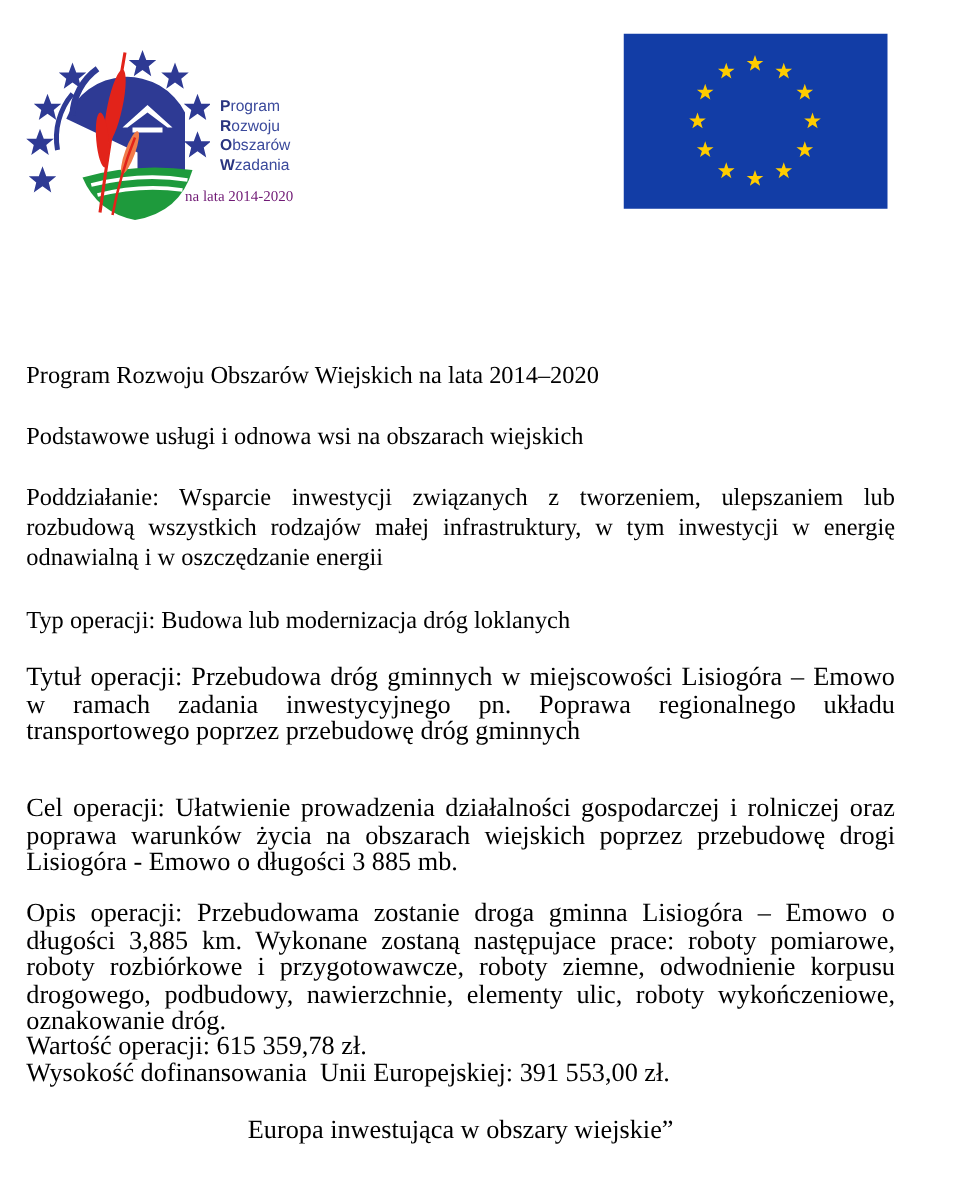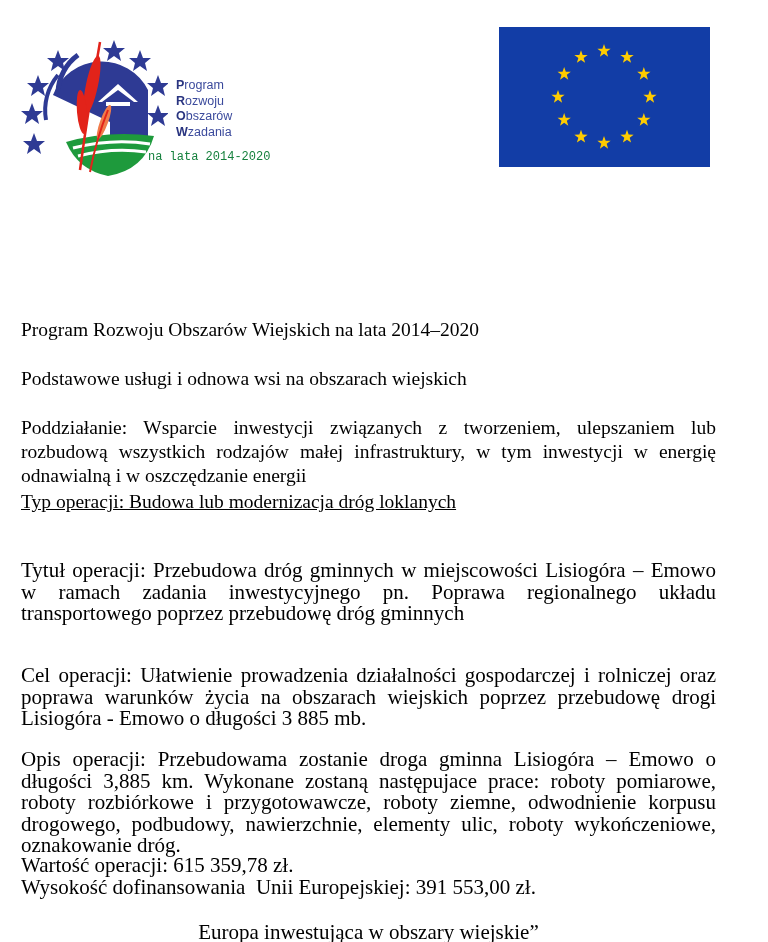--- a/index.html
+++ b/index.html
@@ -1,26 +1,26 @@
 <!DOCTYPE html>
 <html><head>
   <meta charset="utf-8">
   <style>
     html, body { margin: 0; padding: 0; background: #ffffff; }
     body { width: 768px; height: 942px; position: relative; overflow: hidden; }
     .logos { position: absolute; left: 0; top: 0; width: 621px; height: 200px; }
     .prow-logo { position: absolute; left: 18px; top: 30px; width: 270px; height: 150px; }
     .prow-text { position: absolute; left: 176px; top: 78px; font-family: "Liberation Sans", sans-serif; color: #3b4a9c; font-size: 12.5px; line-height: 15.5px; }
     .prow-text .line b { color: #2a3580; font-weight: bold; }
-    .prow-years { position: absolute; left: 148px; top: 142px; font-family: Liberation Mono, monospace; color: #15803d; font-size: 12px; white-space: nowrap; }
+    .prow-years { position: absolute; left: 148px; top: 142px; font-family: Liberation Serif, serif; color: #701a75; font-size: 12px; white-space: nowrap; }
     .eu-flag { position: absolute; left: 499px; top: 27px; width: 211px; height: 140px; background: #123da6; }
     .p-lg { font-size: 19.5px; line-height: 24px; text-align: justify; margin: 0; }
     .p-md { font-size: 21px; line-height: 21.5px; text-align: justify; margin: 0; }
     .center { text-align: center; }
-    .blk { position: absolute; left: 21px; width: 695px; margin-top: 29px; }
+    .blk { position: absolute; left: 21px; width: 695px; }
   </style>
 </head>
 <body>
 
 <div class="logos">
   <div class="prow-logo">
     <svg width="150" height="150" viewBox="0 0 150 150" style="position:absolute;left:0;top:0;">
 
       <path d="M35 65 A52 52 0 0 1 130 60 L130 110 L92 110 L92 92 Z" fill="#2e3a94"></path>
       <path d="M40 62 A48 48 0 0 1 60 25" stroke="#2e3a94" stroke-width="5" fill="none"></path>
@@ -82,21 +82,21 @@
 </div>
 
 <div class="blk" style="top:338px;">
   <p class="p-lg">Podstawowe usługi i odnowa wsi na obszarach wiejskich</p>
 </div>
 
 <div class="blk" style="top:387px;">
   <p class="p-lg">Poddziałanie: Wsparcie inwestycji związanych z tworzeniem, ulepszaniem lub rozbudową wszystkich rodzajów małej infrastruktury, w tym inwestycji w energię odnawialną i w oszczędzanie energii</p>
 </div>
 
-<div class="blk" style="top:461px;text-decoration:underline;">
+<div class="blk" style="top:485px;">
   <p class="p-lg">Typ operacji: Budowa lub modernizacja dróg loklanych</p>
 </div>
 
 <div class="blk" style="top:531px;">
   <p class="p-md">Tytuł operacji: Przebudowa dróg gminnych w miejscowości Lisiogóra – Emowo w ramach zadania inwestycyjnego pn. Poprawa regionalnego układu transportowego poprzez przebudowę dróg gminnych</p>
 </div>
 
 <div class="blk" style="top:636px;">
   <p class="p-md">Cel operacji: Ułatwienie prowadzenia działalności gospodarczej i rolniczej oraz poprawa warunków życia na obszarach wiejskich poprzez przebudowę drogi Lisiogóra - Emowo o długości 3 885 mb.</p>
 </div>

